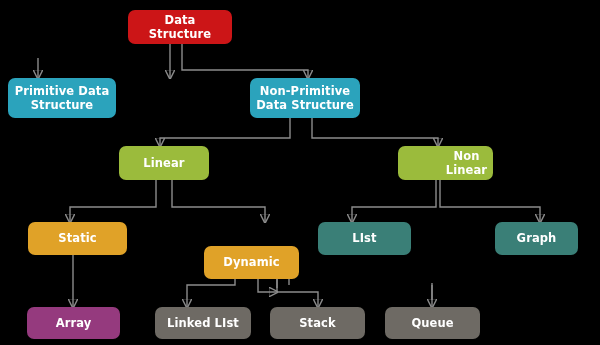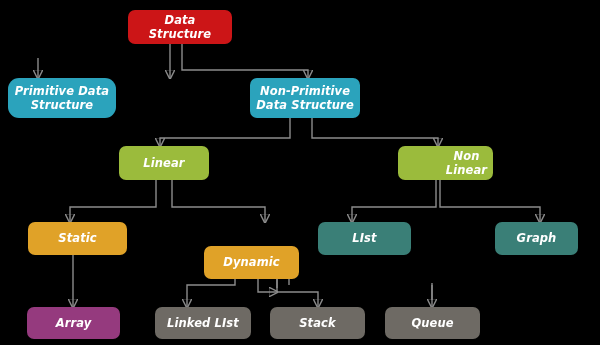--- a/index.html
+++ b/index.html
@@ -32,21 +32,20 @@
     text-align: center;
     border-radius: 7px;
     color: #ffffff;
     font-size: 11.5px;
     font-weight: 600;
     line-height: 1.22;
     letter-spacing: 0.1px;
     padding: 2px 4px;
     white-space: pre-line;
     z-index: 2;
-    font-style: italic;
   }
 </style>
 </head>
 <body>
 
 <div id="canvas" style="background: rgb(0, 0, 0);">
 
   <svg class="connectors" viewBox="0 0 600 345" xmlns="http://www.w3.org/2000/svg">
     <defs>
       <marker id="arrow" viewBox="0 0 10 10" refX="8.5" refY="5" markerWidth="7" markerHeight="7" orient="auto-start-reverse">
@@ -69,21 +68,21 @@
         <path d="M 277 255 L 277 292 L 277 292" marker-end="url(#arrow)"></path>
         <path d="M 432 285 L 432 307" marker-end="url(#arrow)"></path>
         <path d="M 277 258 L 277 288"></path>
         <path d="M 289 262 L 289 285"></path>
         <path d="M 432 283 L 432 300"></path>
       </g>
   </svg>
 
   <div id="node-layer">
       <div class="node" style="left: 128px; top: 10px; width: 104px; height: 34px; background: rgb(204, 21, 23); color: rgb(255, 255, 255);">Data Structure</div>
-      <div class="node" style="left: 8px; top: 78px; width: 108px; height: 40px; background: rgb(43, 163, 188); color: rgb(255, 255, 255); border-radius: 11px;">Primitive Data
+      <div class="node" style="left: 8px; top: 78px; width: 108px; height: 40px; background: rgb(43, 163, 188); color: rgb(255, 255, 255);">Primitive Data
 Structure</div>
       <div class="node" style="left: 250px; top: 78px; width: 110px; height: 40px; background: rgb(43, 163, 188); color: rgb(255, 255, 255);">Non-Primitive
 Data Structure</div>
       <div class="node" style="left: 119px; top: 146px; width: 90px; height: 34px; background: rgb(155, 187, 60); color: rgb(255, 255, 255);">Linear</div>
       <div class="node" style="left: 398px; top: 146px; width: 95px; height: 34px; background: rgb(155, 187, 60); color: rgb(255, 255, 255); padding-left: 46px;">Non Linear</div>
       <div class="node" style="left: 28px; top: 222px; width: 99px; height: 33px; background: rgb(224, 162, 40); color: rgb(255, 255, 255);">Static</div>
       <div class="node" style="left: 204px; top: 222px; width: 95px; height: 33px; background: rgb(224, 162, 40); color: rgb(255, 255, 255); margin-top: 24px;">Dynamic</div>
       <div class="node" style="left: 318px; top: 222px; width: 93px; height: 33px; background: rgb(58, 127, 119); color: rgb(255, 255, 255);">LIst</div>
       <div class="node" style="left: 495px; top: 222px; width: 83px; height: 33px; background: rgb(58, 127, 119); color: rgb(255, 255, 255);">Graph</div>
       <div class="node" style="left: 27px; top: 307px; width: 93px; height: 32px; background: rgb(149, 58, 126); color: rgb(255, 255, 255);">Array</div>

